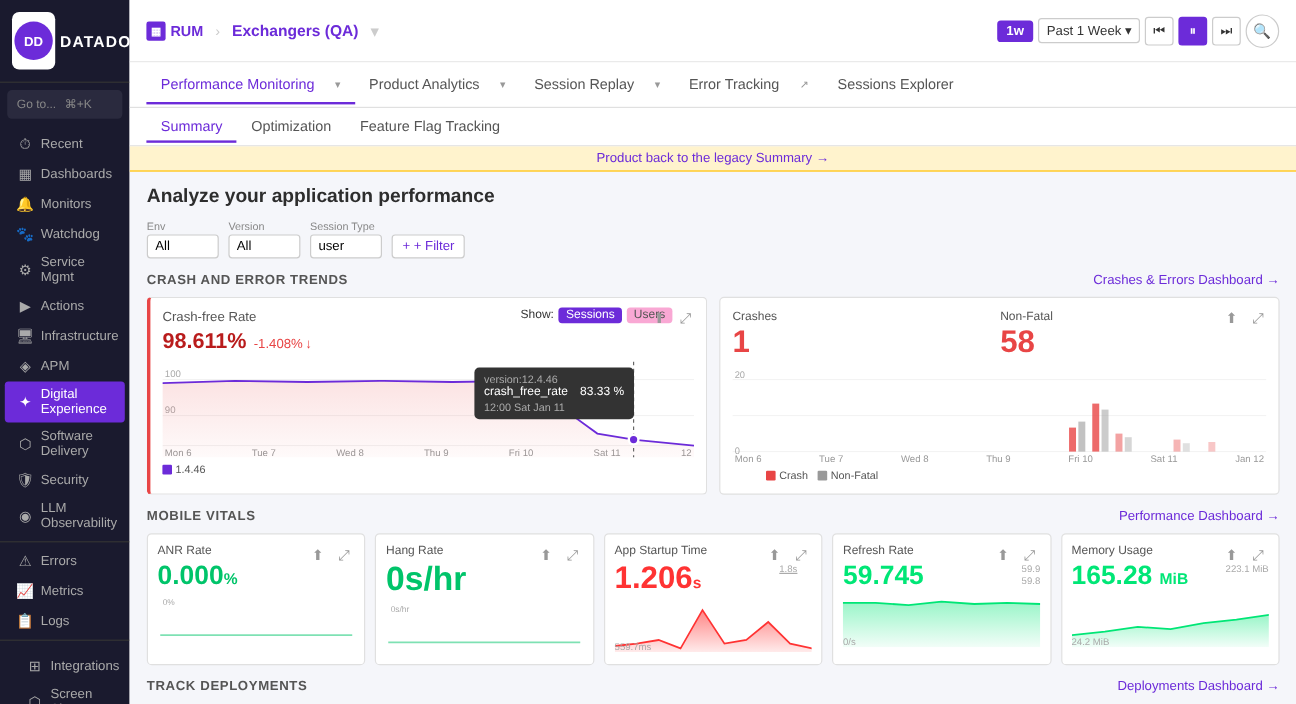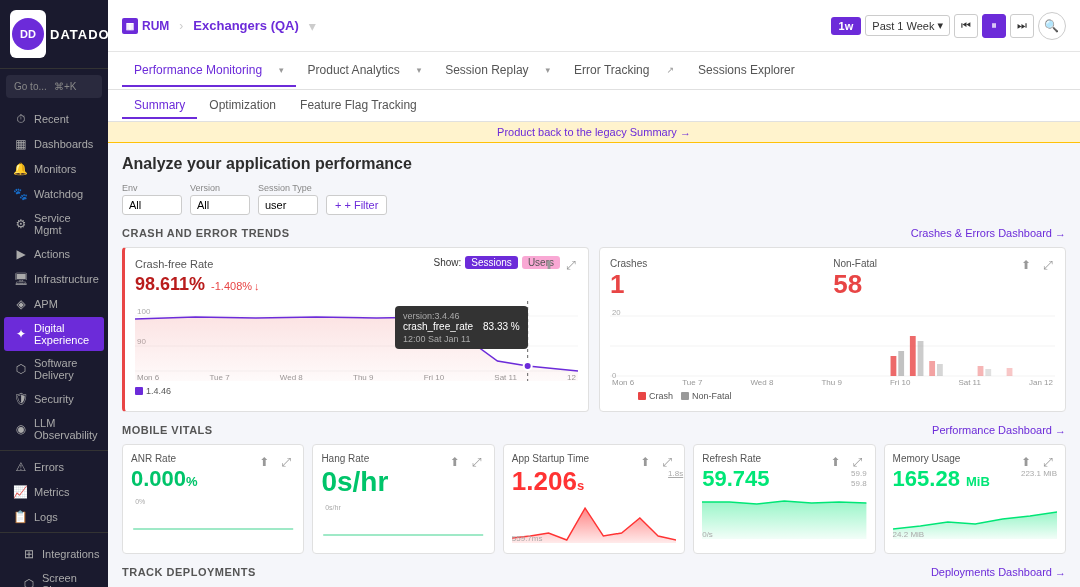--- a/index.html
+++ b/index.html
@@ -345,21 +345,21 @@
 
               <path d="M0,18 L60,16 L120,17 L180,16 L240,17 L300,16 L360,60 L390,65 L440,70 L440,80 L0,80 Z" fill="url(#redGrad)" opacity="0.5"></path>
 
               <path d="M0,18 L60,16 L120,17 L180,16 L240,17 L300,16 L360,60 L390,65 L440,70" fill="none" stroke="#6c2bd9" stroke-width="1.5"></path>
 
               <line x1="390" y1="0" x2="390" y2="80" stroke="#666" stroke-width="1" stroke-dasharray="3,3"></line>
               <circle cx="390" cy="65" r="4" fill="#6c2bd9" stroke="#fff" stroke-width="2"></circle>
             </svg>
             
             <div class="tooltip" style="left: 260px; top: 5px;">
-              <div class="tooltip-title">version:3.4.46</div>
+              <div class="tooltip-title">version:12.4.46</div>
               <div class="tooltip-row">
                 <span>crash_free_rate</span>
                 <span>83.33 %</span>
               </div>
               <div style="font-size:9px; color:#aaa; margin-top:2px;">12:00 Sat Jan 11</div>
             </div>
           </div>
           <div class="chart-xaxis">
             <span>Mon 6</span>
             <span>Tue 7</span>
@@ -474,21 +474,21 @@
             </svg>
           </div>
         </div>
 
         <div class="vital-card">
           <div class="vital-title">App Startup Time</div>
           <div class="card-actions">
             <span class="card-action">⬆</span>
             <span class="card-action">⤢</span>
           </div>
-          <div style="font-size:8px; color:#aaa; position:absolute; top:24px; right:1px;text-decoration:underline;">
+          <div style="font-size:8px; color:#aaa; position:absolute; top:24px; right:20px;text-decoration:underline;">
             <span>1.8s</span>
           </div>
           <div class="vital-value red" style="font-size:26px;">
             <span>1.206</span><span class="vital-unit">s</span>
           </div>
           <div class="vital-chart">
             <svg width="100%" height="45" viewBox="0 0 180 45" preserveAspectRatio="none">
               <defs>
                 <linearGradient id="startupGrad" x1="0" y1="0" x2="0" y2="1">
                   <stop offset="0%" stop-color="#ff3333" stop-opacity="0.6"></stop>

